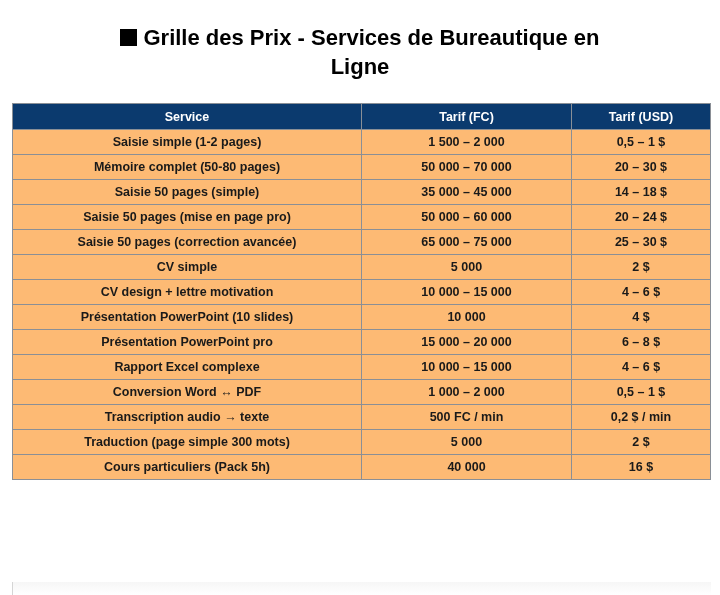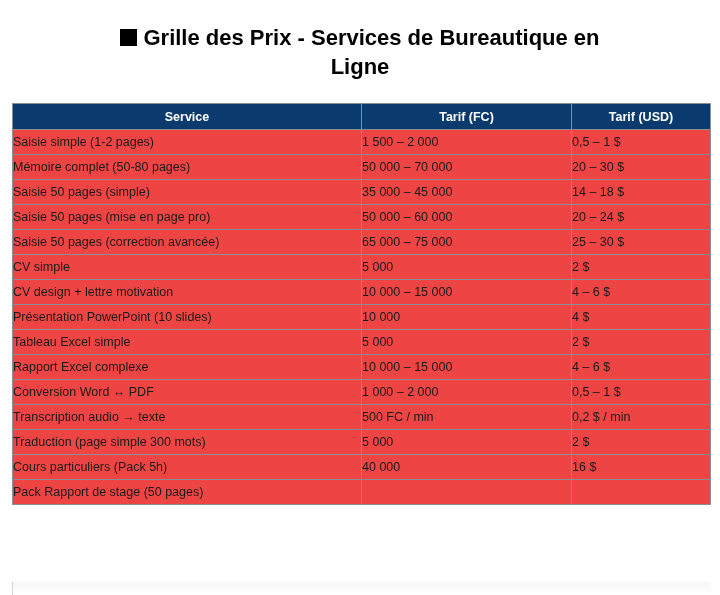--- a/index.html
+++ b/index.html
@@ -52,27 +52,28 @@
       background: #0b3a6e;
       color: #ffffff;
       font-weight: bold;
       height: 25px;
       padding: 0;
       text-align: center;
       border: 1px solid #8a8f96;
       font-size: 12.5px;
     }
     table.prices td {
-      background: #ef4444;
+      background: #fdba74;
       height: 24px;
       padding: 0;
-      text-align: left;
+      text-align: center;
       border: 1px solid #8a8f96;
       color: #1a1a1a;
       white-space: nowrap;
+      font-weight: bold;
     }
     .faded-row {
       position: absolute;
       left: 12px;
       top: 582px;
       width: 698px;
       height: 13px;
       background: linear-gradient(#f6f6f6, #ffffff);
       border-left: 1px solid #d5d5d5;
     }
@@ -133,23 +134,23 @@
         <td>CV design + lettre motivation</td>
         <td>10 000 – 15 000</td>
         <td>4 – 6 $</td>
       </tr>
     <tr>
         <td>Présentation PowerPoint (10 slides)</td>
         <td>10 000</td>
         <td>4 $</td>
       </tr>
     <tr>
-        <td>Tableau Excel simple</td>
-        <td>5 000</td>
-        <td>2 $</td>
+        <td>Présentation PowerPoint pro</td>
+        <td>15 000 – 20 000</td>
+        <td>6 – 8 $</td>
       </tr>
     <tr>
         <td>Rapport Excel complexe</td>
         <td>10 000 – 15 000</td>
         <td>4 – 6 $</td>
       </tr>
     <tr>
         <td>Conversion Word ↔ PDF</td>
         <td>1 000 – 2 000</td>
         <td>0,5 – 1 $</td>
@@ -162,21 +163,16 @@
     <tr>
         <td>Traduction (page simple 300 mots)</td>
         <td>5 000</td>
         <td>2 $</td>
       </tr>
     <tr>
         <td>Cours particuliers (Pack 5h)</td>
         <td>40 000</td>
         <td>16 $</td>
       </tr>
-    <tr>
-        <td>Pack Rapport de stage (50 pages)</td>
-        <td></td>
-        <td></td>
-      </tr>
   </tbody>
 </table>
 
 <div class="faded-row"></div>
 
 </body></html>

